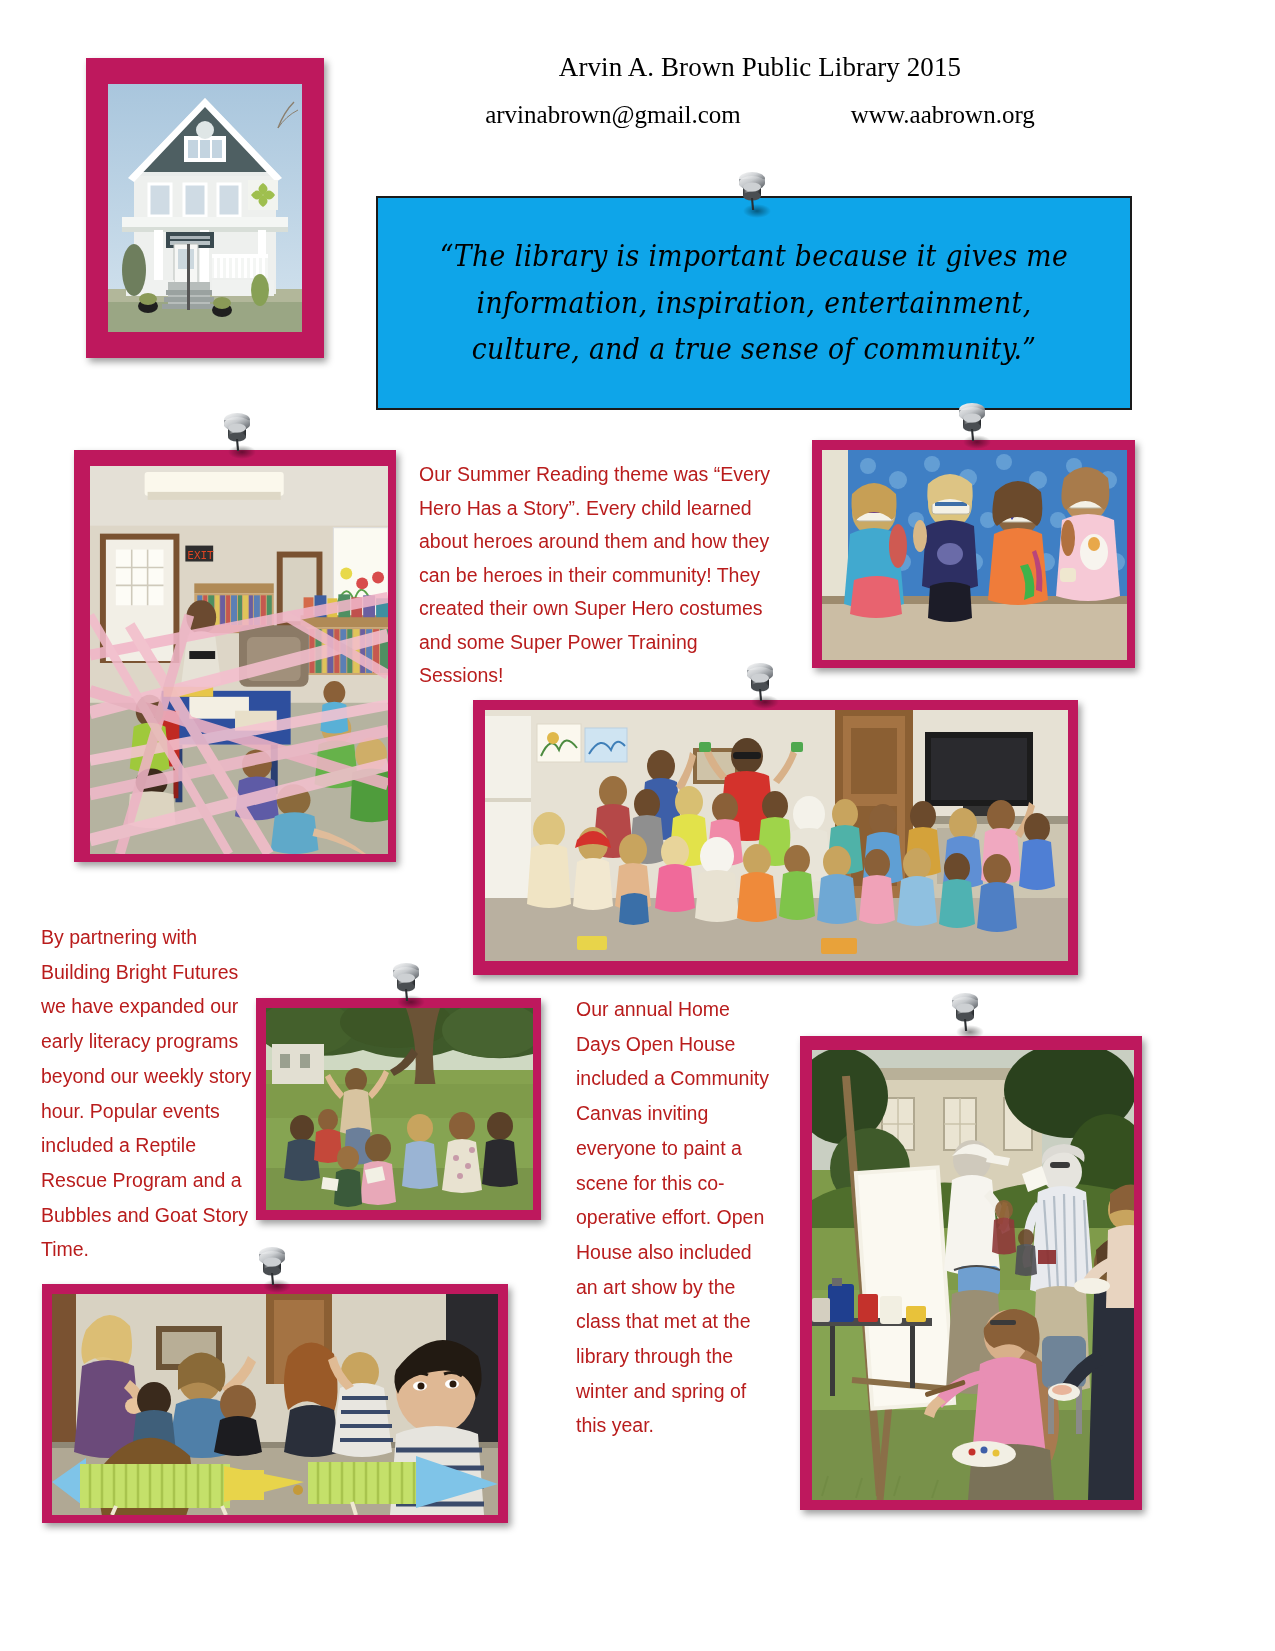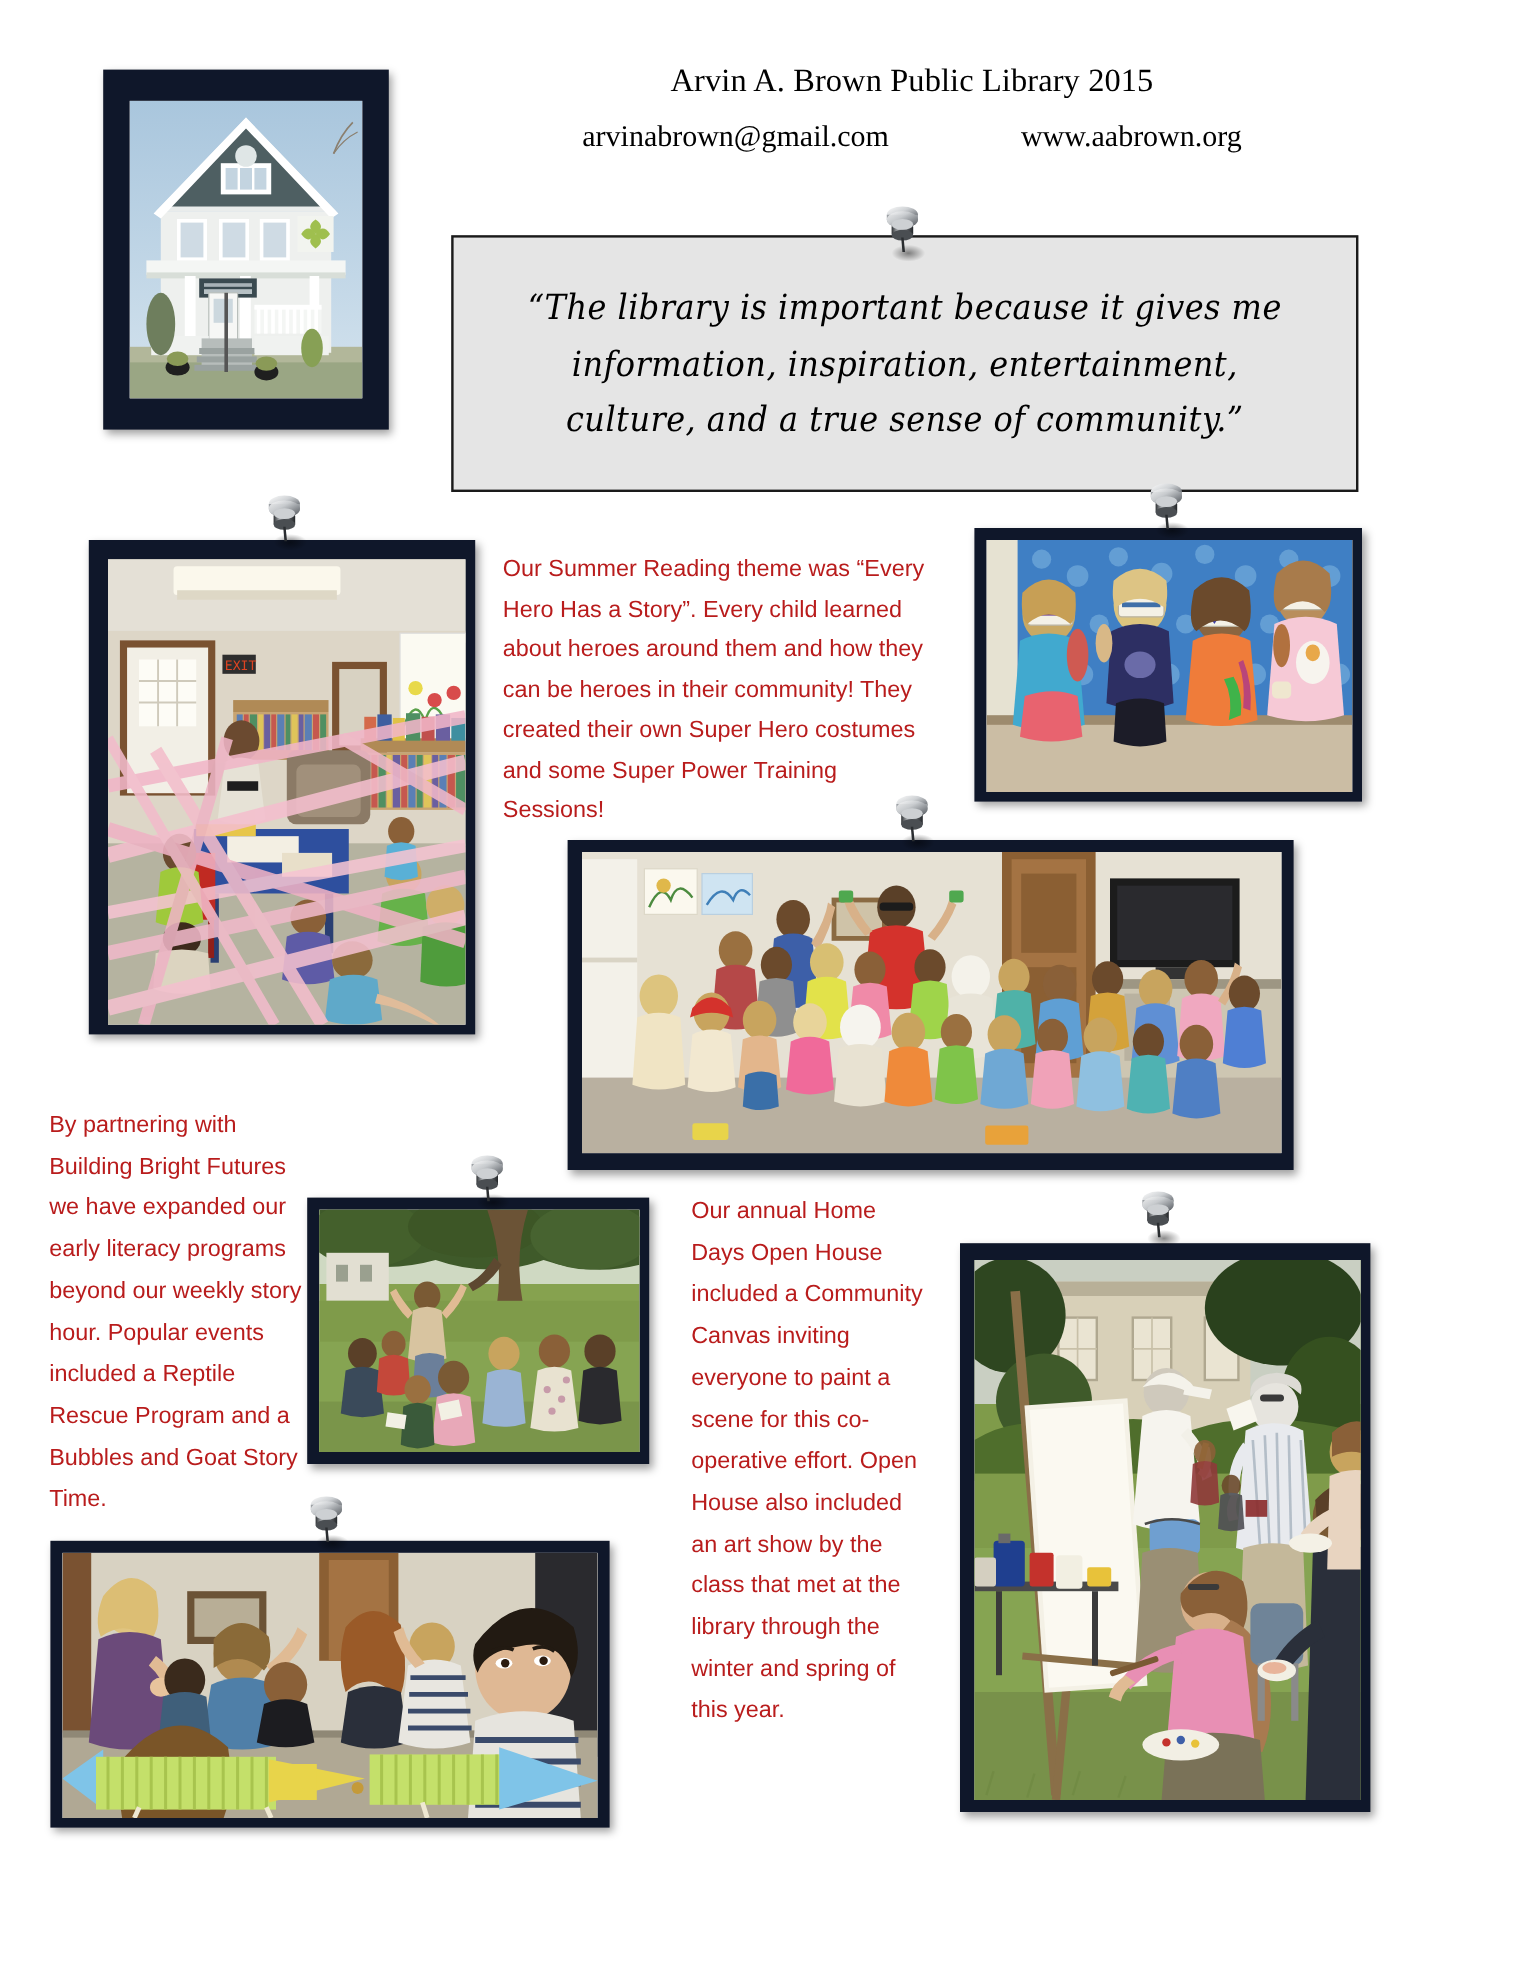--- a/index.html
+++ b/index.html
@@ -56,41 +56,41 @@
     width: 44px;
     height: 52px;
     z-index: 40;
     pointer-events: auto;
   }
   .pin svg { display:block; width: 44px; height: 52px; }
 
   
   .photo {
     position: absolute;
-    background: #0f172a;
+    background: #be185d;
     box-shadow: 3px 4px 7px rgba(0,0,0,0.38);
     box-sizing: border-box;
     z-index: 10;
     overflow: hidden;
   }
   .photo .inner {
     position: absolute;
     overflow: hidden;
     background: #cfcfcf;
   }
 
   
   #quote-box {
     position: absolute;
     left: 376px;
     top: 196px;
     width: 756px;
     height: 214px;
     border: 2px solid #1a1a1a;
-    background: #e5e5e5;
+    background: #0ea5e9;
     box-sizing: border-box;
     z-index: 20;
     display: flex;
     align-items: center;
     justify-content: center;
   }
   #quote-text {
     font-family: "DejaVu Serif", "Liberation Serif", serif;
     font-style: italic;
     font-size: 29px;

